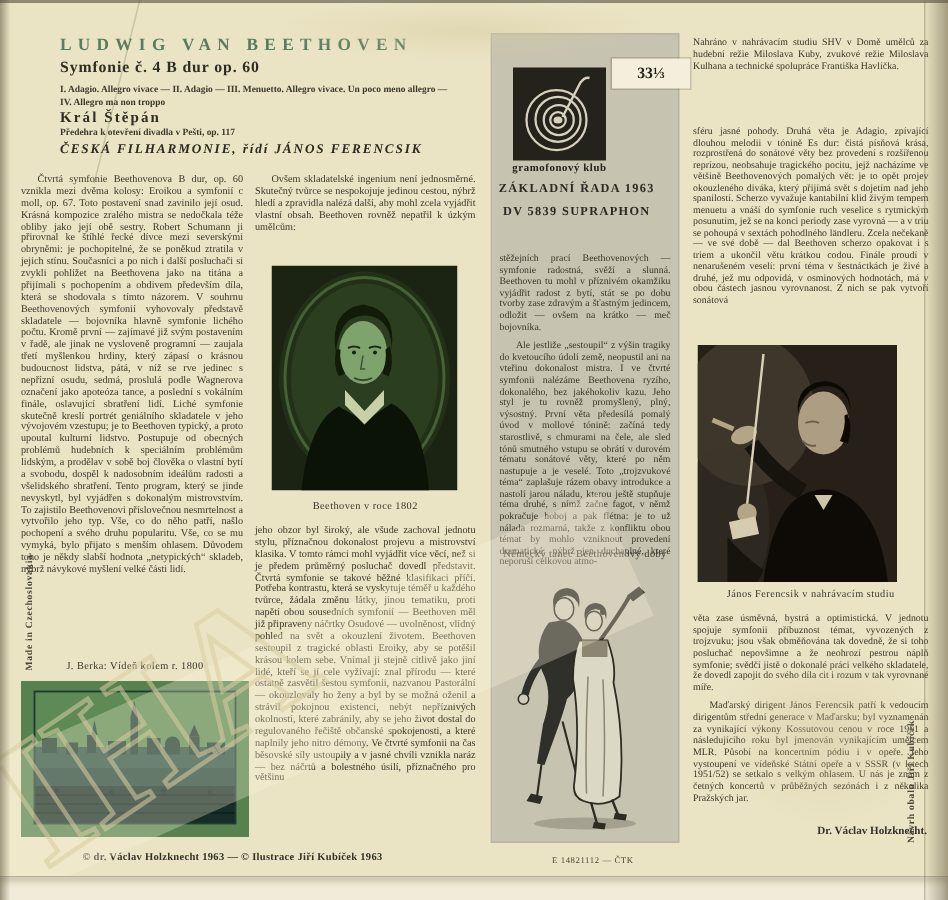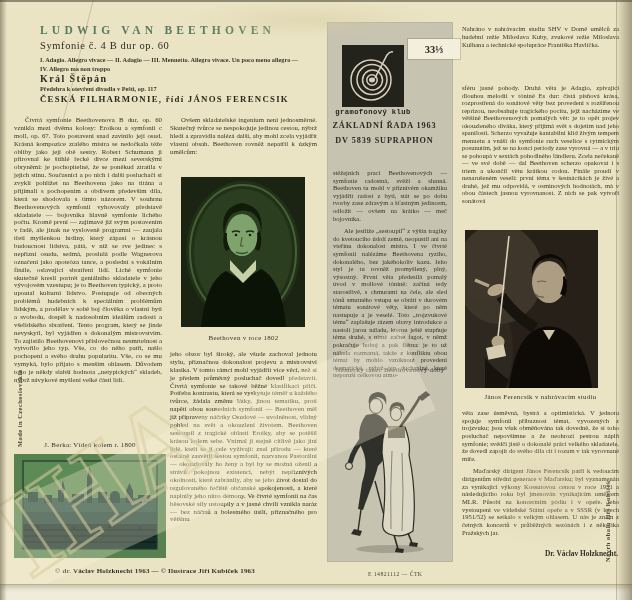--- a/index.html
+++ b/index.html
@@ -5,25 +5,25 @@
   html,body{margin:0;padding:0;background:#8e866d;}
   .sleeve{
     position:relative; width:632px; height:600px; overflow:hidden;
     background:#ebe4c4;
     font-family:"Liberation Serif", serif;
     color:#33302а;
   }
   .abs{position:absolute;}
   
   .composer{left:40px;top:24px;font-size:11.5px;font-weight:bold;letter-spacing:4.2px;color:#587d5e;white-space:nowrap;}
-  .work{left:40px;top:40px;font-size:10.5px;font-weight:normal;letter-spacing:.6px;color:#2f2c23;white-space:nowrap;}
+  .work{left:40px;top:40px;font-size:10.5px;font-weight:bold;letter-spacing:.6px;color:#2f2c23;white-space:nowrap;}
   .movements{left:40px;top:55px;width:292px;font-size:6.3px;font-weight:bold;line-height:1.45;color:#3b382c;}
   .work2{left:40px;top:73px;font-size:10px;font-weight:bold;letter-spacing:1.4px;color:#2f2c23;}
   .work2sub{left:40px;top:85px;font-size:6.3px;font-weight:bold;color:#3b382c;}
-  .performers{left:40px;top:94px;font-size:8.8px;font-weight:bold;letter-spacing:1.25px;color:#2c2921;white-space:nowrap;}
+  .performers{left:40px;top:94px;font-size:8.8px;font-weight:bold;letter-spacing:1.25px;color:#2c2921;white-space:nowrap;font-style:italic;}
   
   .body{font-size:6.8px;line-height:1.16;text-align:justify;color:#393528;}
   .body p{margin:0 0 5px 0;}
   .indent{text-indent:11px;}
   .col1{left:14px;top:116px;width:148px;}
   .col2a{left:170px;top:116px;width:147px;}
   .col2b{left:170px;top:350px;width:147px;}
   .col3{left:333px;top:169px;width:114px;font-size:6.55px;}
   .col4credits{left:462px;top:25px;width:157px;font-size:6.6px;line-height:1.22;}
   .col4a{left:462px;top:84px;width:157px;font-size:6.6px;line-height:1.14;}
@@ -31,21 +31,21 @@
   .signature{left:462px;top:549px;width:156px;text-align:right;font-size:7.4px;font-weight:bold;color:#34302a;}
   
   .caption{font-size:6.9px;text-align:center;color:#36332b;letter-spacing:.3px;}
   .cap-vienna{left:14px;top:441px;width:152px;}
   .cap-beethoven{left:170px;top:334px;width:147px;}
   .cap-dance{left:327px;top:366px;width:126px;}
   .cap-ferencsik{left:462px;top:393px;width:157px;}
   
   .panel{left:327px;top:22px;width:126px;height:540px;background:#c7c3b1;box-shadow:0 0 0 1px rgba(120,112,88,.18) inset;}
   .logo-square{left:342px;top:45px;width:62px;height:62px;background:#23221b;}
-  .gram-label{left:330px;top:108px;width:86px;text-align:center;font-size:7.2px;font-weight:bold;letter-spacing:.4px;color:#23221b;font-family:Liberation Mono, monospace;}
+  .gram-label{left:330px;top:108px;width:86px;text-align:center;font-size:7.2px;font-weight:bold;letter-spacing:.4px;color:#23221b;font-family:Liberation Serif, serif;}
   .badge{left:408px;top:39px;width:52px;height:20px;background:#f4efdc;display:flex;align-items:center;justify-content:center;font-size:10.5px;font-weight:bold;color:#23221b;box-shadow:0 0 0 1px rgba(90,84,64,.25);}
   .series{left:327px;top:118px;width:115px;text-align:center;font-size:8.2px;font-weight:bold;letter-spacing:.9px;line-height:15px;color:#2b2922;}
   
   .copyright{left:55px;top:567px;font-size:7px;font-weight:bold;color:#34302a;letter-spacing:.2px;}
   .printcode{left:368px;top:571px;font-size:5.8px;color:#4a4536;letter-spacing:.4px;}
   .vert{position:absolute;font-size:6.4px;color:#4a4536;letter-spacing:.5px;transform:rotate(-90deg);transform-origin:0 0;white-space:nowrap;font-weight:bold;}
   .made-in{left:16px;top:447px;}
   .cover-design{left:604px;top:562px;}
   
   .edge-top{left:0;top:0;width:632px;height:2px;background:rgba(70,64,48,.55);}

